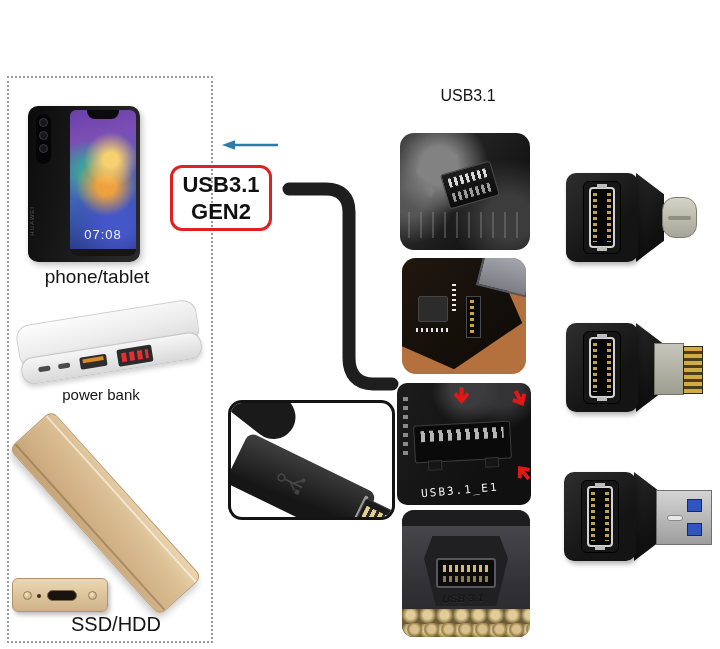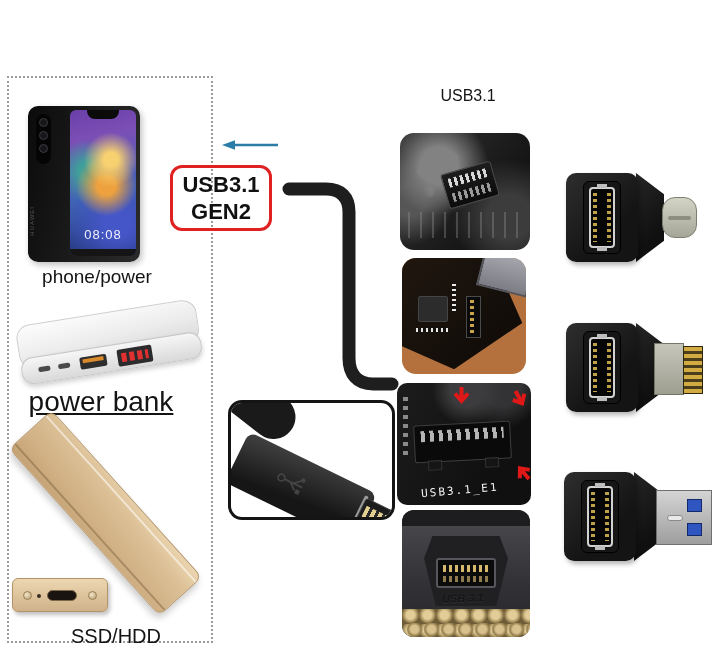--- a/index.html
+++ b/index.html
@@ -217,52 +217,52 @@
 
   <div class="phone">
     <div class="camera">
         <i></i>
         <i></i>
         <i></i>
       </div>
     <div class="brand">HUAWEI</div>
     <div class="screen">
       <div class="notch"></div>
-      <div class="clock">08:08</div>
+      <div class="clock">07:08</div>
       <div class="homebar"></div>
     </div>
   </div>
-  <div class="device-label" style="left:17px; top:266px; width:160px;">phone/power</div>
+  <div class="device-label" style="left:17px; top:266px; width:160px;">phone/tablet</div>
 
   <div class="powerbank">
     <div class="top"></div>
     <div class="front">
       <div class="port-s" style="left:16px;"></div>
       <div class="port-s" style="left:36px;"></div>
       <div class="usb-a-port">
           <i></i>
         </div>
       <div class="display">
           <i></i>
         </div>
     </div>
   </div>
-  <div class="device-label" style="left:21px; top:386px; width:160px; font-size:28px;text-decoration:underline;">power bank</div>
+  <div class="device-label" style="left:21px; top:386px; width:160px; font-size:15px;">power bank</div>
 
   <div class="ssd-main">
       <i></i>
       <u></u>
     </div>
   <div class="ssd-end">
     <div class="screw" style="left:10px;"></div>
     <div class="screw" style="right:10px;"></div>
     <div class="led"></div>
     <div class="slot"></div>
   </div>
-  <div class="device-label" style="left:36px; top:613px; width:160px; font-size:20px;margin-top:12px;">SSD/HDD</div>
+  <div class="device-label" style="left:36px; top:613px; width:160px; font-size:20px;">SSD/HDD</div>
 
   <svg class="arrow-svg" width="64" height="14" viewBox="0 0 64 14">
     <line x1="60" y1="7" x2="13" y2="7" stroke="#2b7ca6" stroke-width="2.4"></line>
     <polygon points="4,7 17,2.2 17,11.8" fill="#2b7ca6"></polygon>
   </svg>
 
   <div class="gen2-box">
     <span>USB3.1</span>
     <span>GEN2</span>
   </div>

